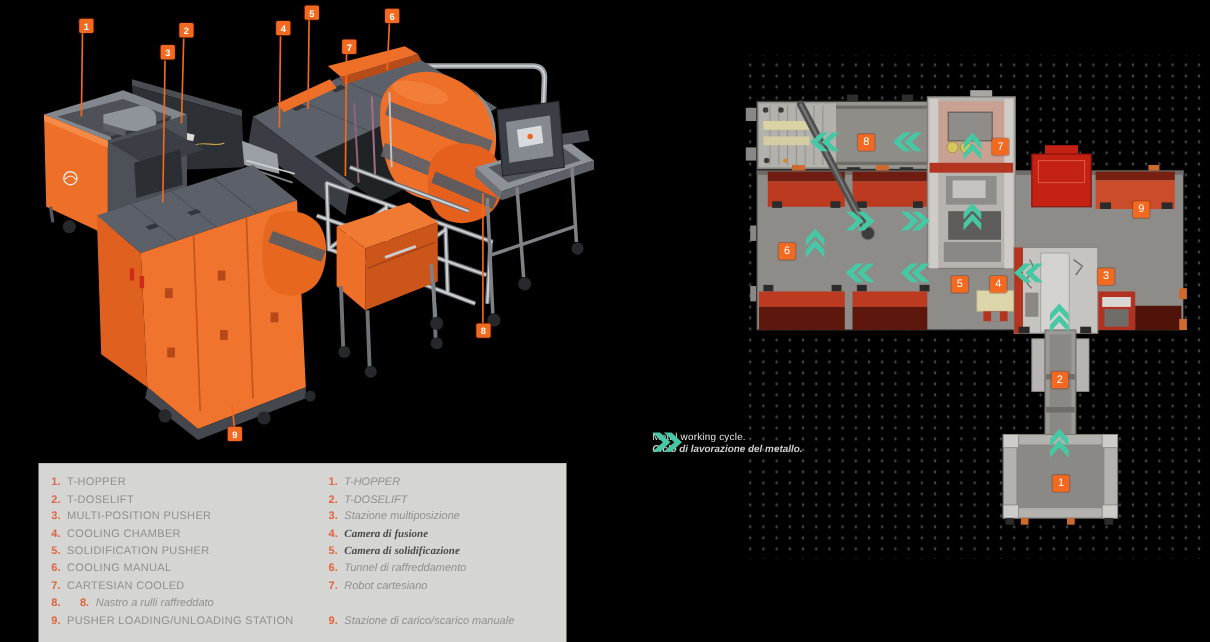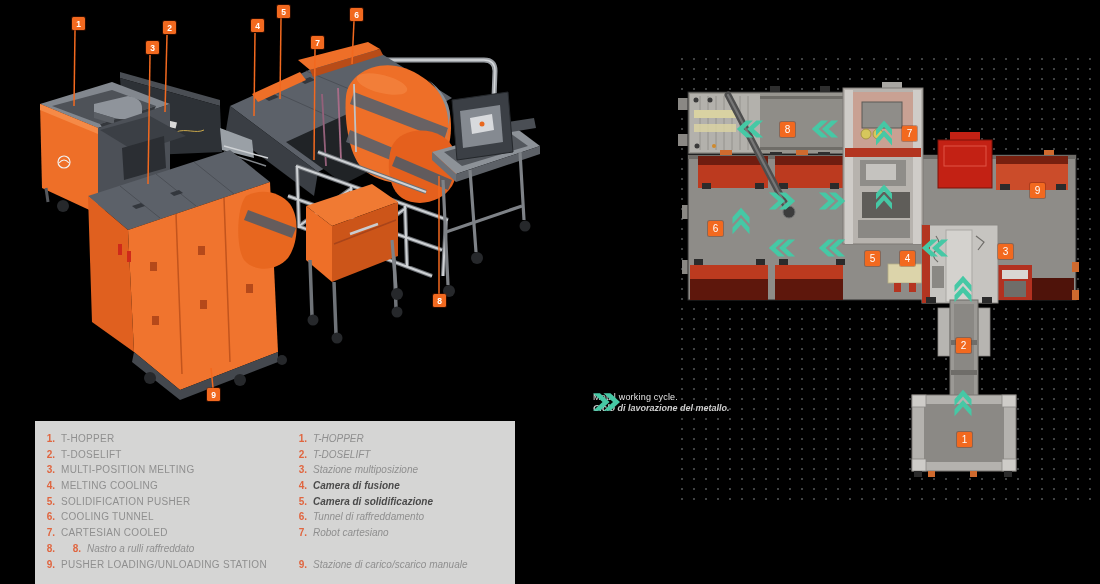--- a/index.html
+++ b/index.html
@@ -20,21 +20,21 @@
   #cycle .txt{line-height:10px;}
   #cycle .l1{font-size:9px;color:#e4e4e4;letter-spacing:.2px;}
   #cycle .l2{font-size:9px;color:#cfcfcf;font-style:italic;font-weight:700;margin-top:1px;}
   
   #legend{position:absolute;left:35px;top:421px;width:480px;height:163px;background:#d5d5d4;
           padding-top:10px;box-sizing:border-box;}
   .lrow{display:flex;height:15.7px;line-height:15.7px;font-size:10px;}
   .lnum{width:26px;text-align:right;padding-right:6px;color:#e0653f;font-weight:700;box-sizing:border-box;}
   .len{width:226px;color:#8f8f8f;letter-spacing:.3px;white-space:nowrap;}
   .lit{color:#8f8f8f;font-style:italic;white-space:nowrap;}
-  .lit.bold{color:#4a4a4a;font-weight:700;}
+  .lit.bold{color:#4a4a4a;font-weight:700;font-family:Liberation Serif, serif;}
 </style>
 </head>
 <body>
 
 <div id="stage">
 
   <div id="dots"></div>
 
   <svg style="left:0;top:0" width="560" height="420" viewBox="0 0 560 420">
 
@@ -374,39 +374,39 @@
         <span class="lit">T-HOPPER</span>
       </div>
     <div class="lrow">
         <span class="lnum">2.</span>
         <span class="len">T-DOSELIFT</span>
         <span class="lnum">2.</span>
         <span class="lit">T-DOSELIFT</span>
       </div>
     <div class="lrow">
         <span class="lnum">3.</span>
-        <span class="len">MULTI-POSITION MELTING</span>
+        <span class="len">MULTI-POSITION PUSHER</span>
         <span class="lnum">3.</span>
         <span class="lit">Stazione multiposizione</span>
       </div>
     <div class="lrow">
         <span class="lnum">4.</span>
-        <span class="len">MELTING COOLING</span>
+        <span class="len">COOLING CHAMBER</span>
         <span class="lnum">4.</span>
         <span class="lit bold">Camera di fusione</span>
       </div>
     <div class="lrow">
         <span class="lnum">5.</span>
         <span class="len">SOLIDIFICATION PUSHER</span>
         <span class="lnum">5.</span>
         <span class="lit bold">Camera di solidificazione</span>
       </div>
     <div class="lrow">
         <span class="lnum">6.</span>
-        <span class="len">COOLING TUNNEL</span>
+        <span class="len">COOLING MANUAL</span>
         <span class="lnum">6.</span>
         <span class="lit">Tunnel di raffreddamento</span>
       </div>
     <div class="lrow">
         <span class="lnum">7.</span>
         <span class="len">CARTESIAN COOLED</span>
         <span class="lnum">7.</span>
         <span class="lit">Robot cartesiano</span>
       </div>
     <div class="lrow">

